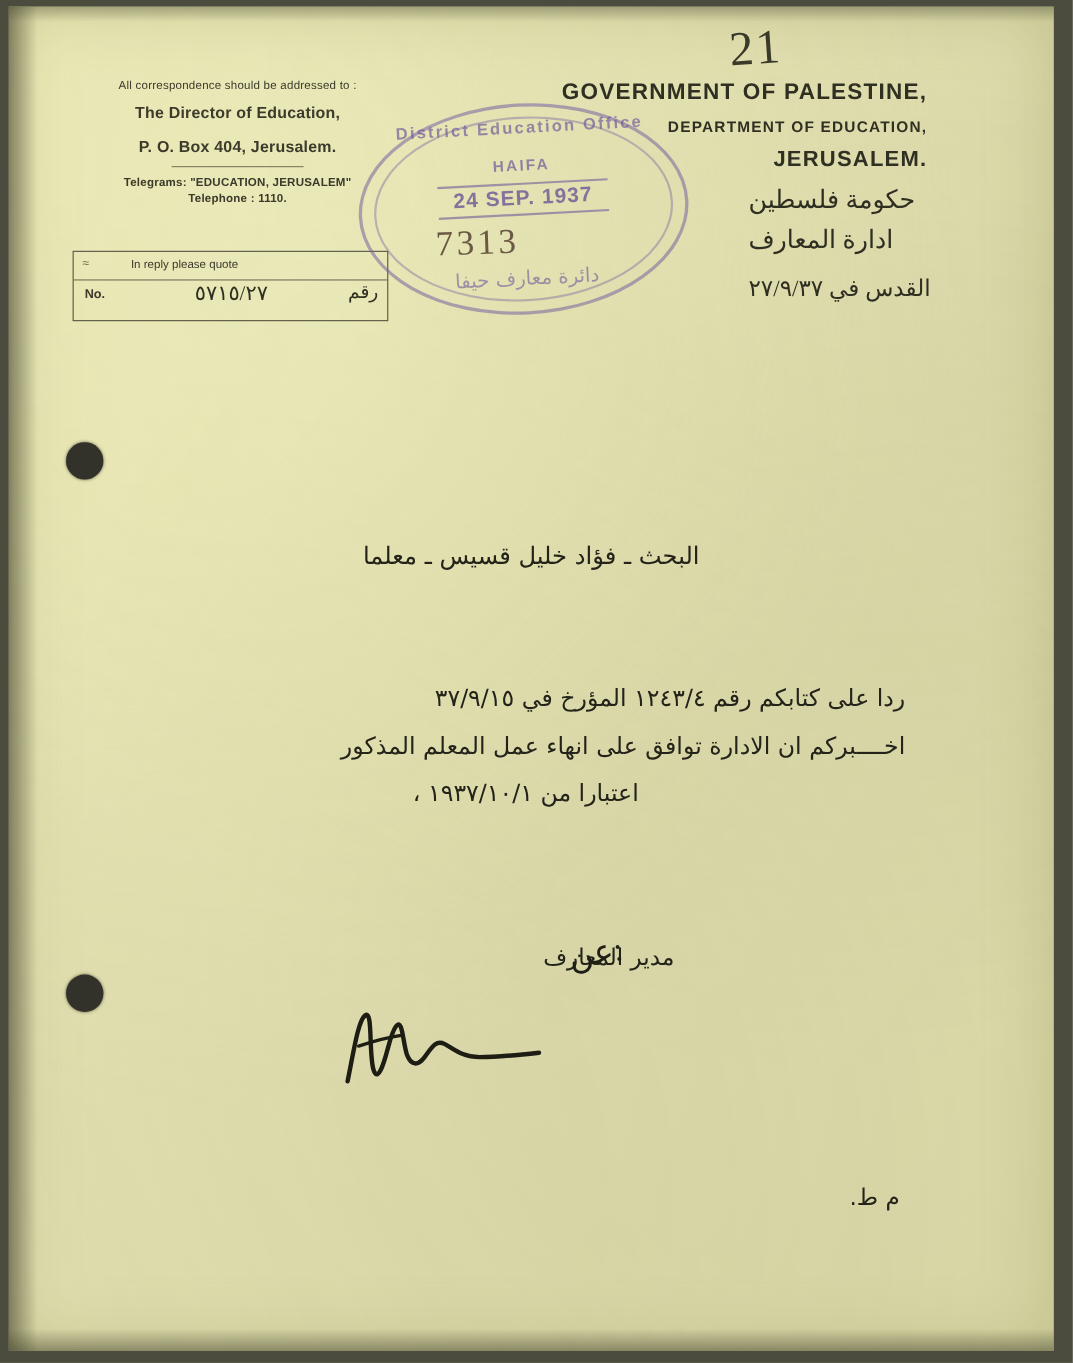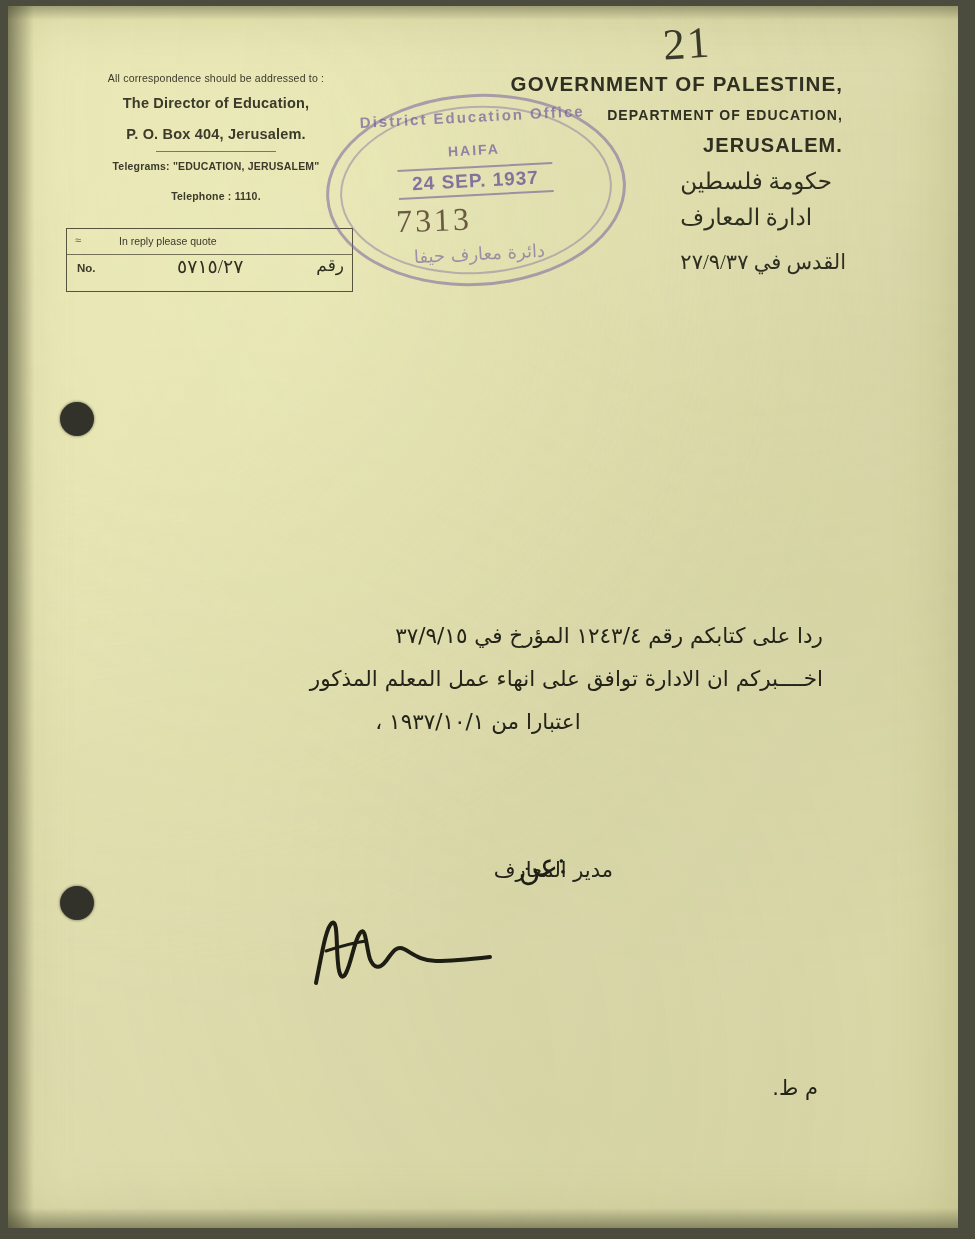--- a/index.html
+++ b/index.html
@@ -114,21 +114,21 @@
     opacity: .75;
   }
   .lh-telegram {
     font-size: 10.5px;
     font-weight: bold;
     letter-spacing: .2px;
   }
   .lh-telephone {
     font-size: 10.5px;
     font-weight: bold;
-    margin-top: 18px;
+    margin-top: 3px;
     letter-spacing: .2px;
   }
 
   
   .ref-box {
     position: absolute;
     left: 58px;
     top: 222px;
     width: 285px;
     height: 62px;
@@ -434,20 +434,21 @@
       <div class="stamp-city">HAIFA</div>
       <div class="stamp-date">24 SEP. 1937</div>
       <div class="stamp-bottom-ar">دائرة معارف حيفا</div>
     </div>
     <div class="stamp-serial">7313</div>
 
     <div class="punch p1"></div>
     <div class="punch p2"></div>
 
 
+    <div class="ar-body subject">البحث ـ فؤاد خليل قسيس ـ معلما</div>
 
     <div class="ar-body body-para">
       <span class="l1">ردا على كتابكم رقم ١٢٤٣/٤ المؤرخ في ٣٧/٩/١٥</span>
       <span class="l2">اخــــبركم ان الادارة توافق على انهاء عمل المعلم المذكور</span>
       <span class="l3">اعتبارا من ١٩٣٧/١٠/١ ،</span>
     </div>
 
     <div class="ar-body signature-label">مدير المعارف</div>
     <div class="sig-mark">عن:</div>
 

